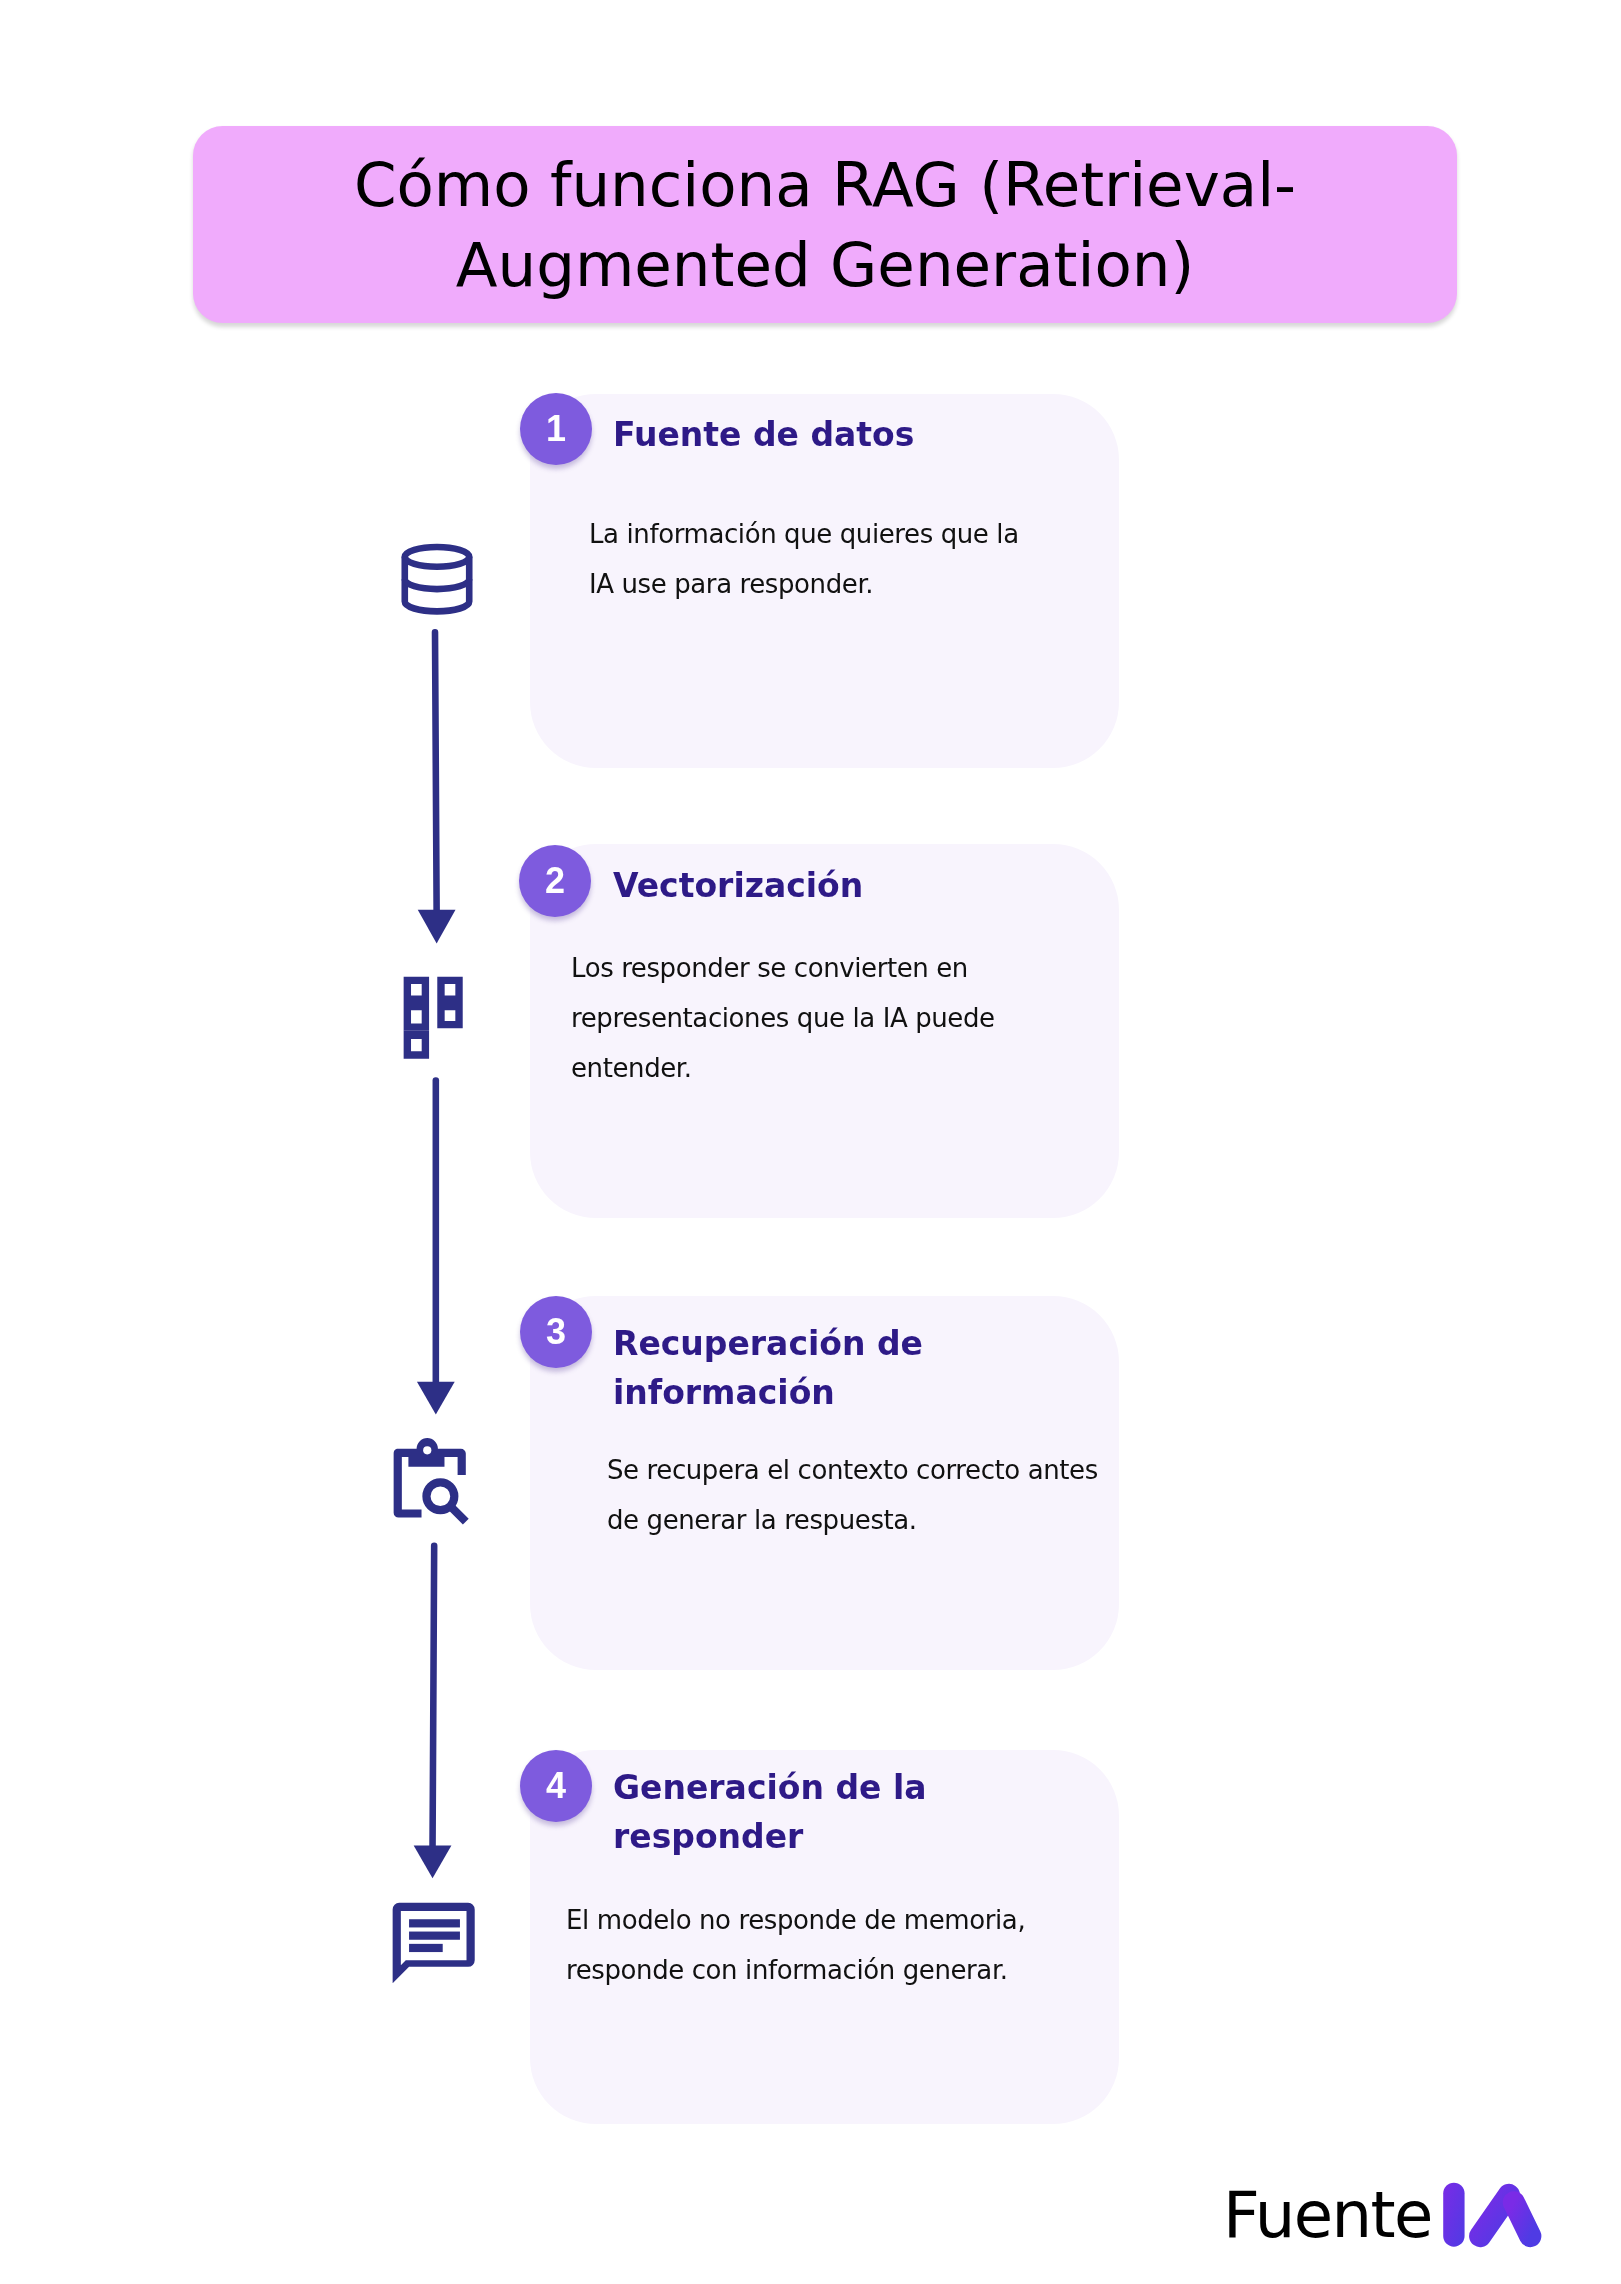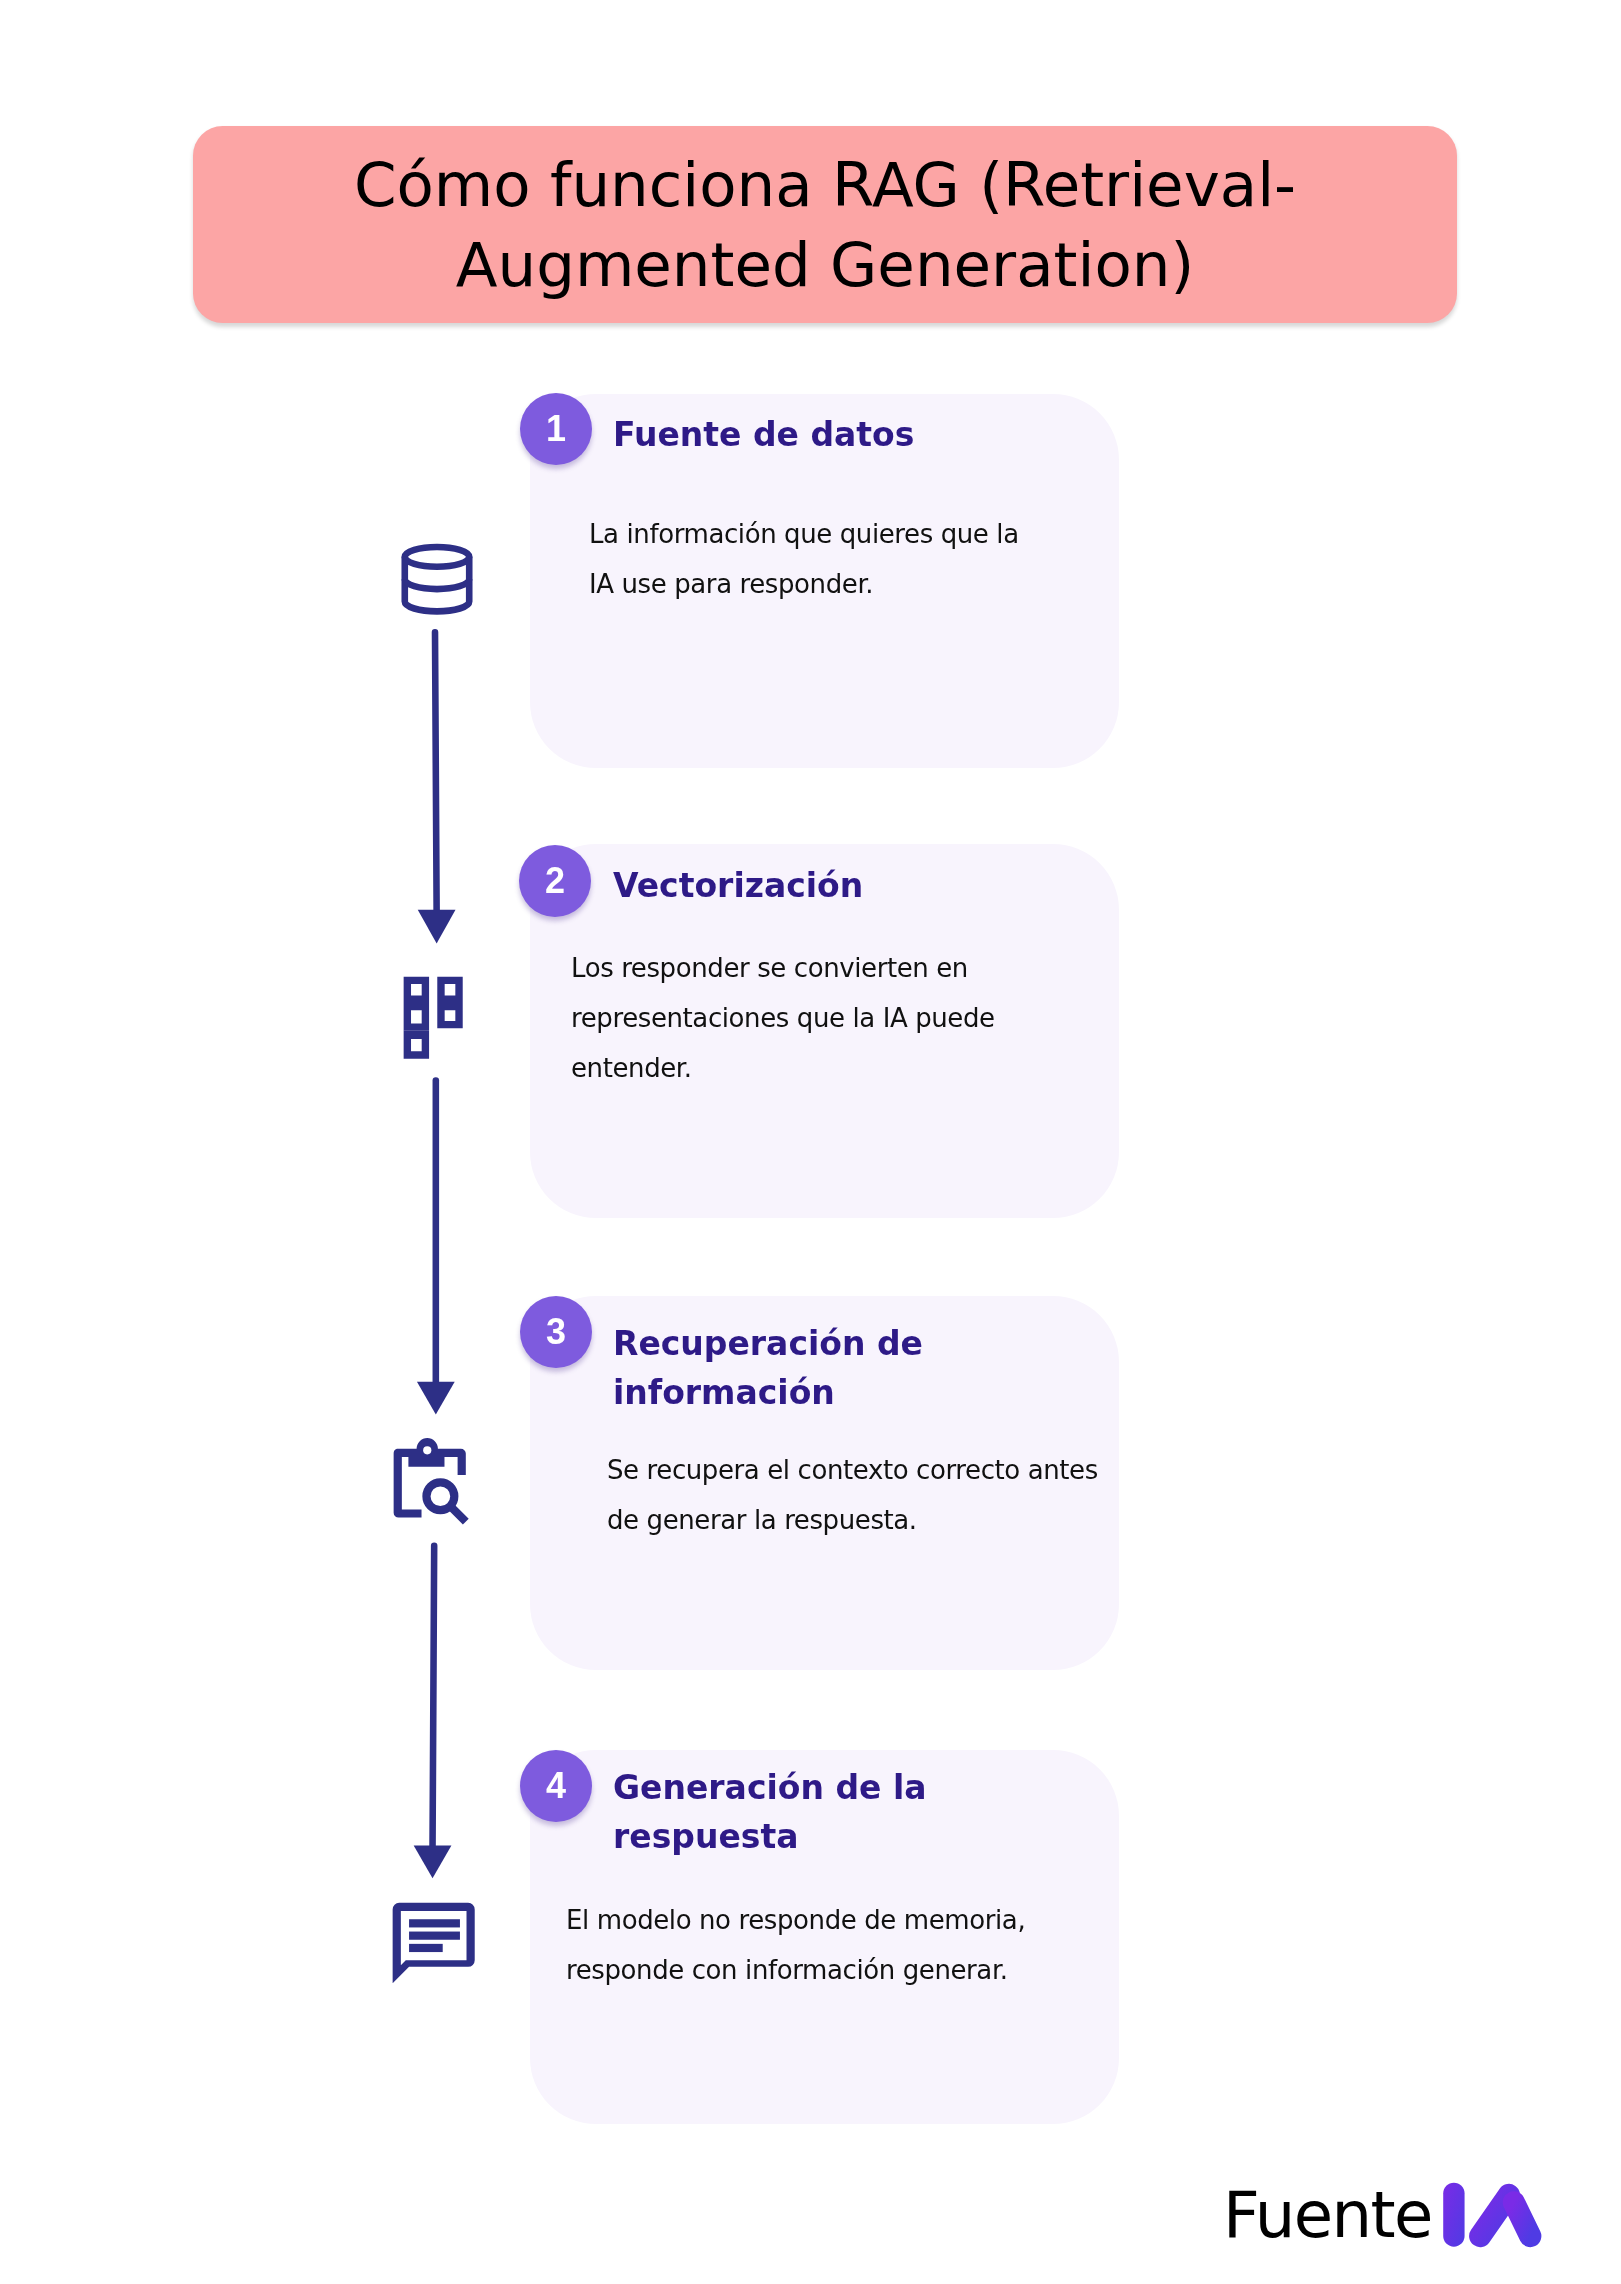--- a/index.html
+++ b/index.html
@@ -1,19 +1,19 @@
 <!DOCTYPE html>
 <html style="font-size:13px"><head>
 <meta charset="utf-8">
 <style>
   html, body { margin: 0; padding: 0; background: #ffffff; }
   body { width: 1621px; height: 2284px; position: relative; overflow: hidden; font-family: "Liberation Sans", "DejaVu Sans", sans-serif; }
   .title-box {
     position: absolute; left: 193px; top: 126px; width: 1264px; height: 197px;
-    background: #fca5a5; border-radius: 29.6px;
+    background: #f0abfc; border-radius: 29.6px;
     box-shadow: 0 3.3px 4.1px rgba(0,0,0,0.16);
     display: flex; align-items: center; justify-content: center; text-align: center;
   }
   .title-text {
     font-family: "DejaVu Sans", "Liberation Sans", sans-serif;
     font-size: 61px; line-height: 80px; color: #000000; font-weight: 500;
     letter-spacing: 0px; width: 1149px;
   }
   .card {
     position: absolute; left: 530px; width: 589px; height: 374px;
@@ -112,21 +112,21 @@
 <div class="step-title" style="top:861px;">Vectorización</div>
 <div class="step-body" style="left:571px; top:943px; width:525px;">Los responder se convierten en representaciones que la IA puede entender.</div>
 
 <div class="card" style="top:1296px;"></div>
 <div class="badge" style="left:520px; top:1296px;">3</div>
 <div class="step-title" style="top:1319px; width:410px;">Recuperación de información</div>
 <div class="step-body" style="left:568px; top:1445px; width:525px;margin-left:39px;">Se recupera el contexto correcto antes de generar la respuesta.</div>
 
 <div class="card" style="top:1750px;"></div>
 <div class="badge" style="left:520px; top:1750px;">4</div>
-<div class="step-title" style="top:1763px; width:410px;">Generación de la respuesta</div>
+<div class="step-title" style="top:1763px; width:410px;">Generación de la responder</div>
 <div class="step-body" style="left:566px; top:1895px; width:493px;">El modelo no responde de memoria, responde con información generar.</div>
 
 <div class="logo-text">Fuente</div>
 <svg class="logo-mark" width="99" height="69" viewBox="0 0 120 84">
   <defs>
     <linearGradient id="lg" x1="0" y1="0" x2="1" y2="1">
       <stop offset="0" stop-color="#7A2BE6"></stop>
       <stop offset="1" stop-color="#4F3BE4"></stop>
     </linearGradient>
   </defs>

